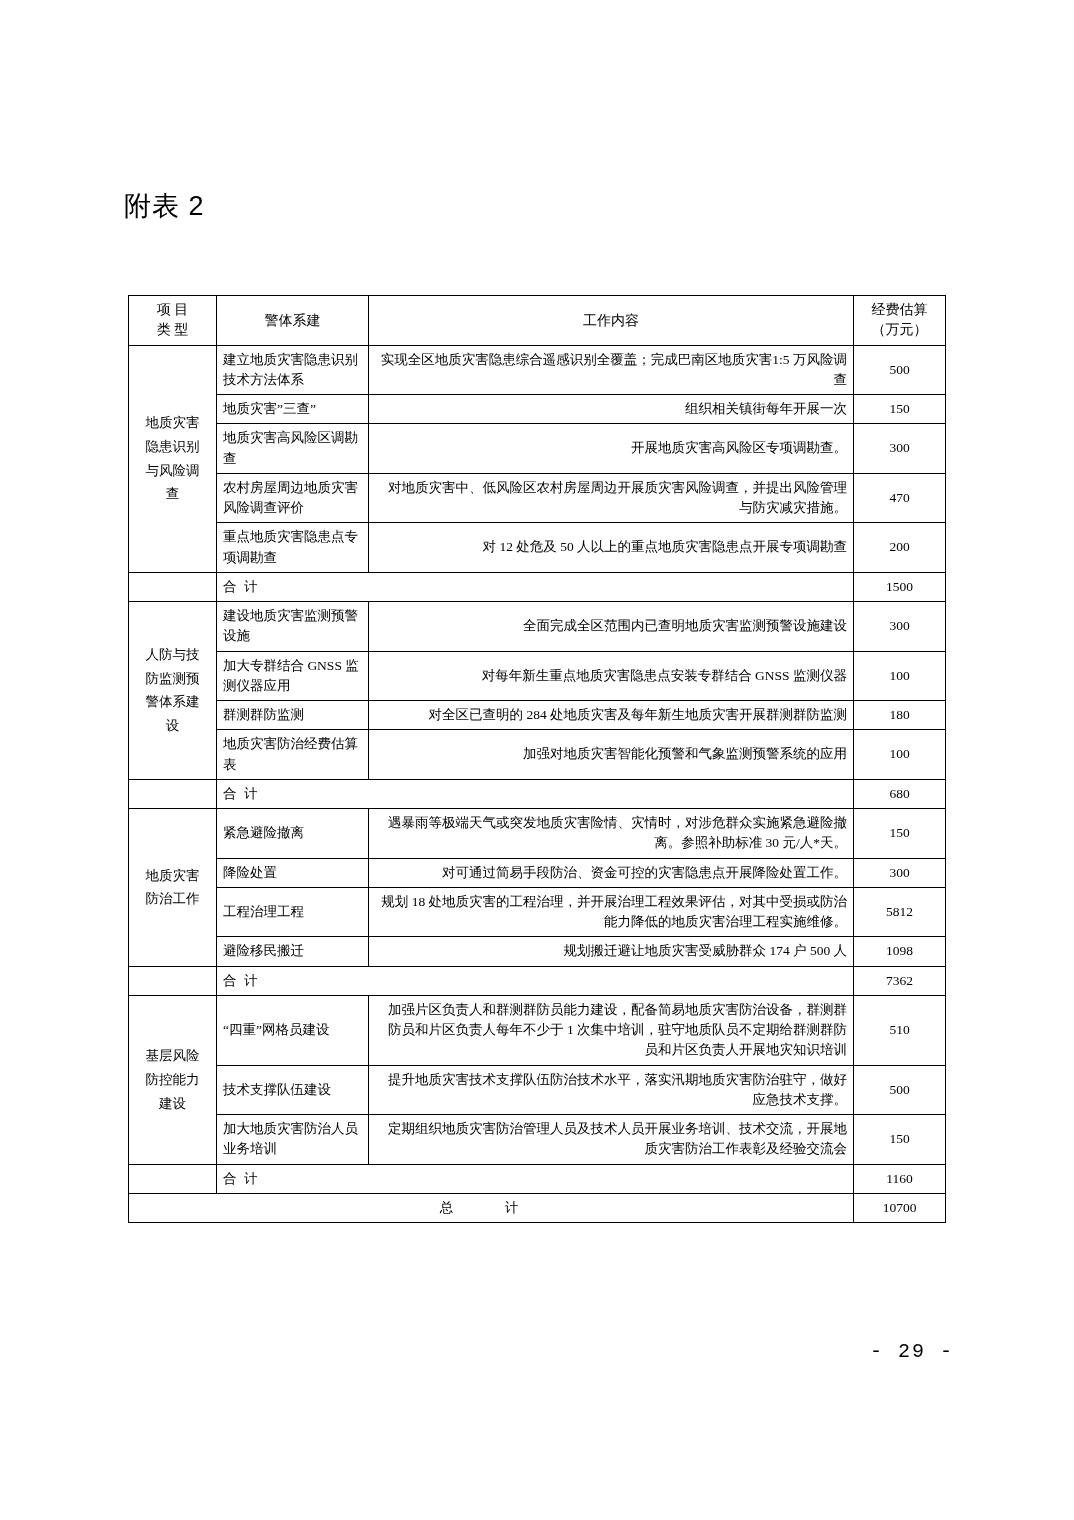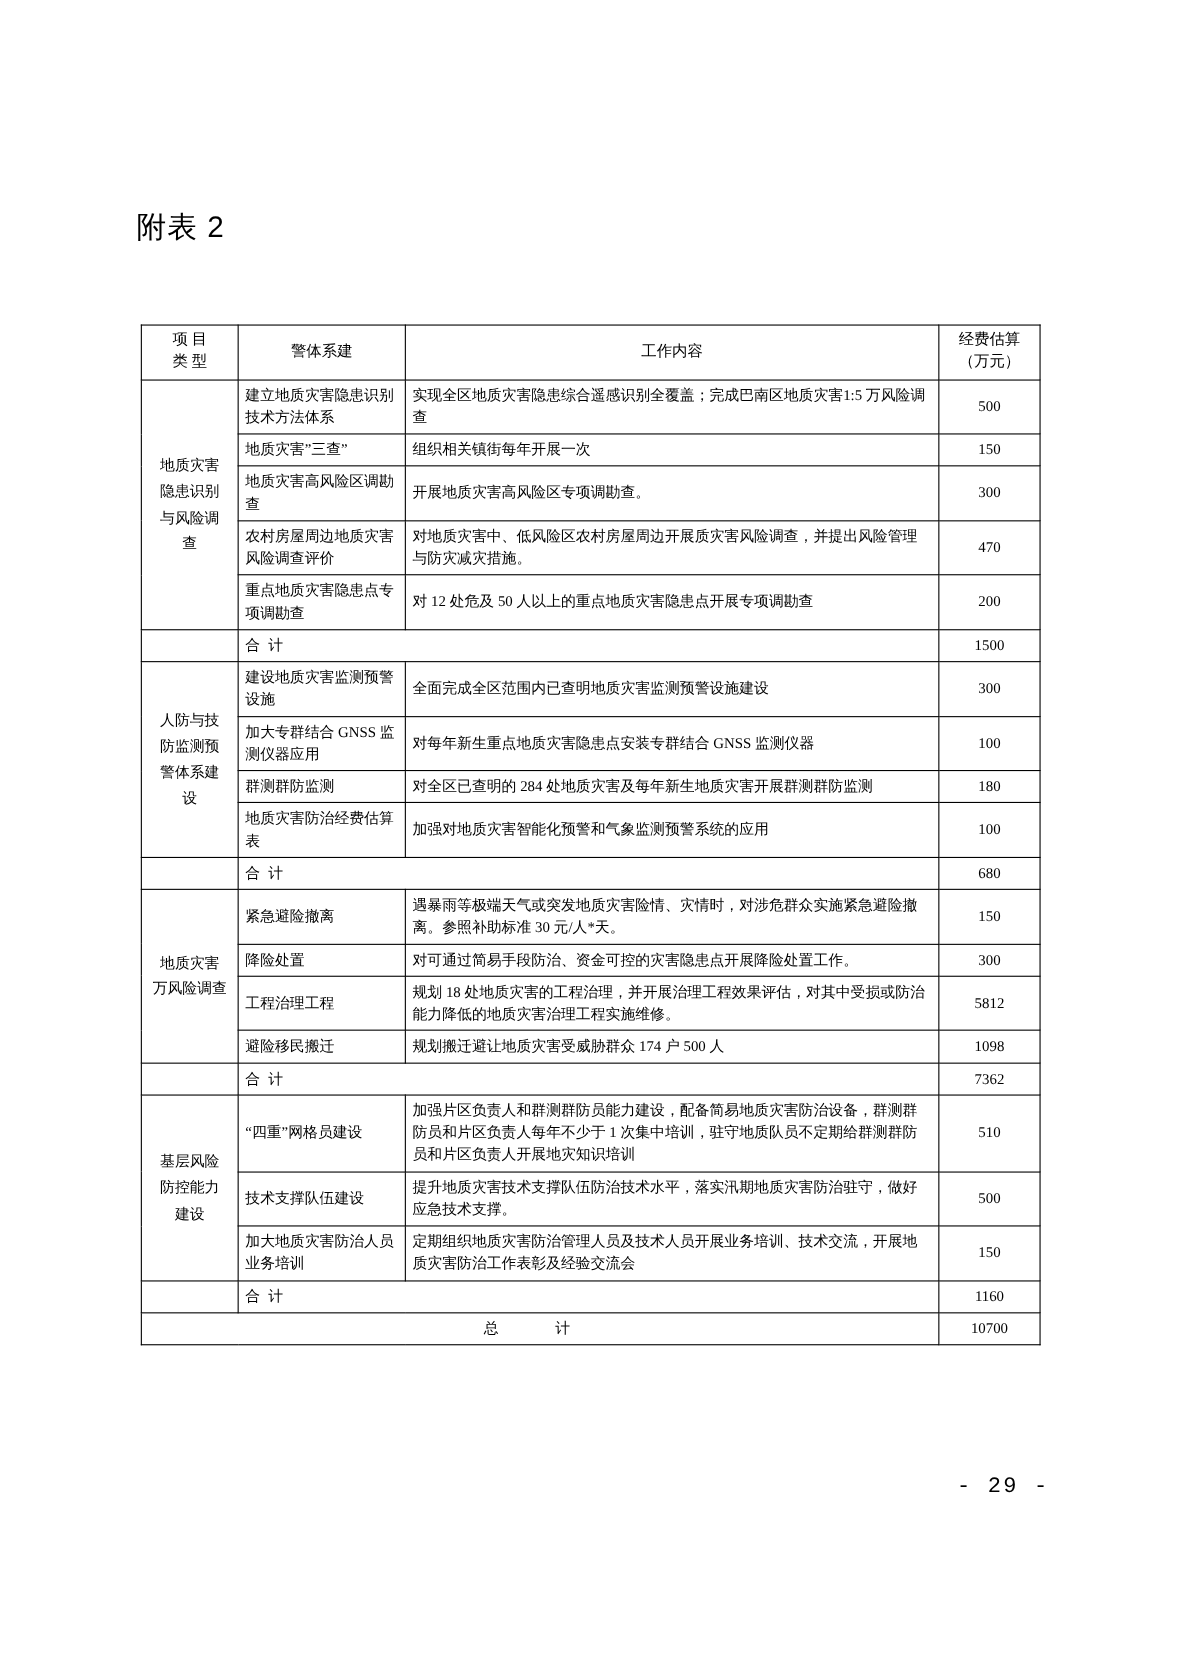--- a/index.html
+++ b/index.html
@@ -60,21 +60,21 @@
   }
   .c-type {
     width: 88px;
     text-align: center;
   }
   .c-name {
     width: 152px;
     text-align: left;
   }
   .c-content {
-    text-align: left;
+    text-align: right;
   }
   .c-cost {
     width: 92px;
     text-align: center;
   }
   .hdr {
     text-align: center;
     font-size: 14px;
   }
   .hdr-two-line {
@@ -199,21 +199,21 @@
       </tr>
       <tr>
         <td>&nbsp;</td>
         <td class="subtotal-label" colspan="2">合 计</td>
         <td class="c-cost">680</td>
       </tr>
 
       <tr>
         <td class="type-cell" rowspan="4">
           <div>地质灾害</div>
-          <div>万风险调查</div>
+          <div>防治工作</div>
         </td>
         <td class="c-name">紧急避险撤离</td>
         <td class="c-content">遇暴雨等极端天气或突发地质灾害险情、灾情时，对涉危群众实施紧急避险撤离。参照补助标准 30 元/人*天。</td>
         <td class="c-cost">150</td>
       </tr>
       <tr>
         <td class="c-name">降险处置</td>
         <td class="c-content">对可通过简易手段防治、资金可控的灾害隐患点开展降险处置工作。</td>
         <td class="c-cost">300</td>
       </tr>

